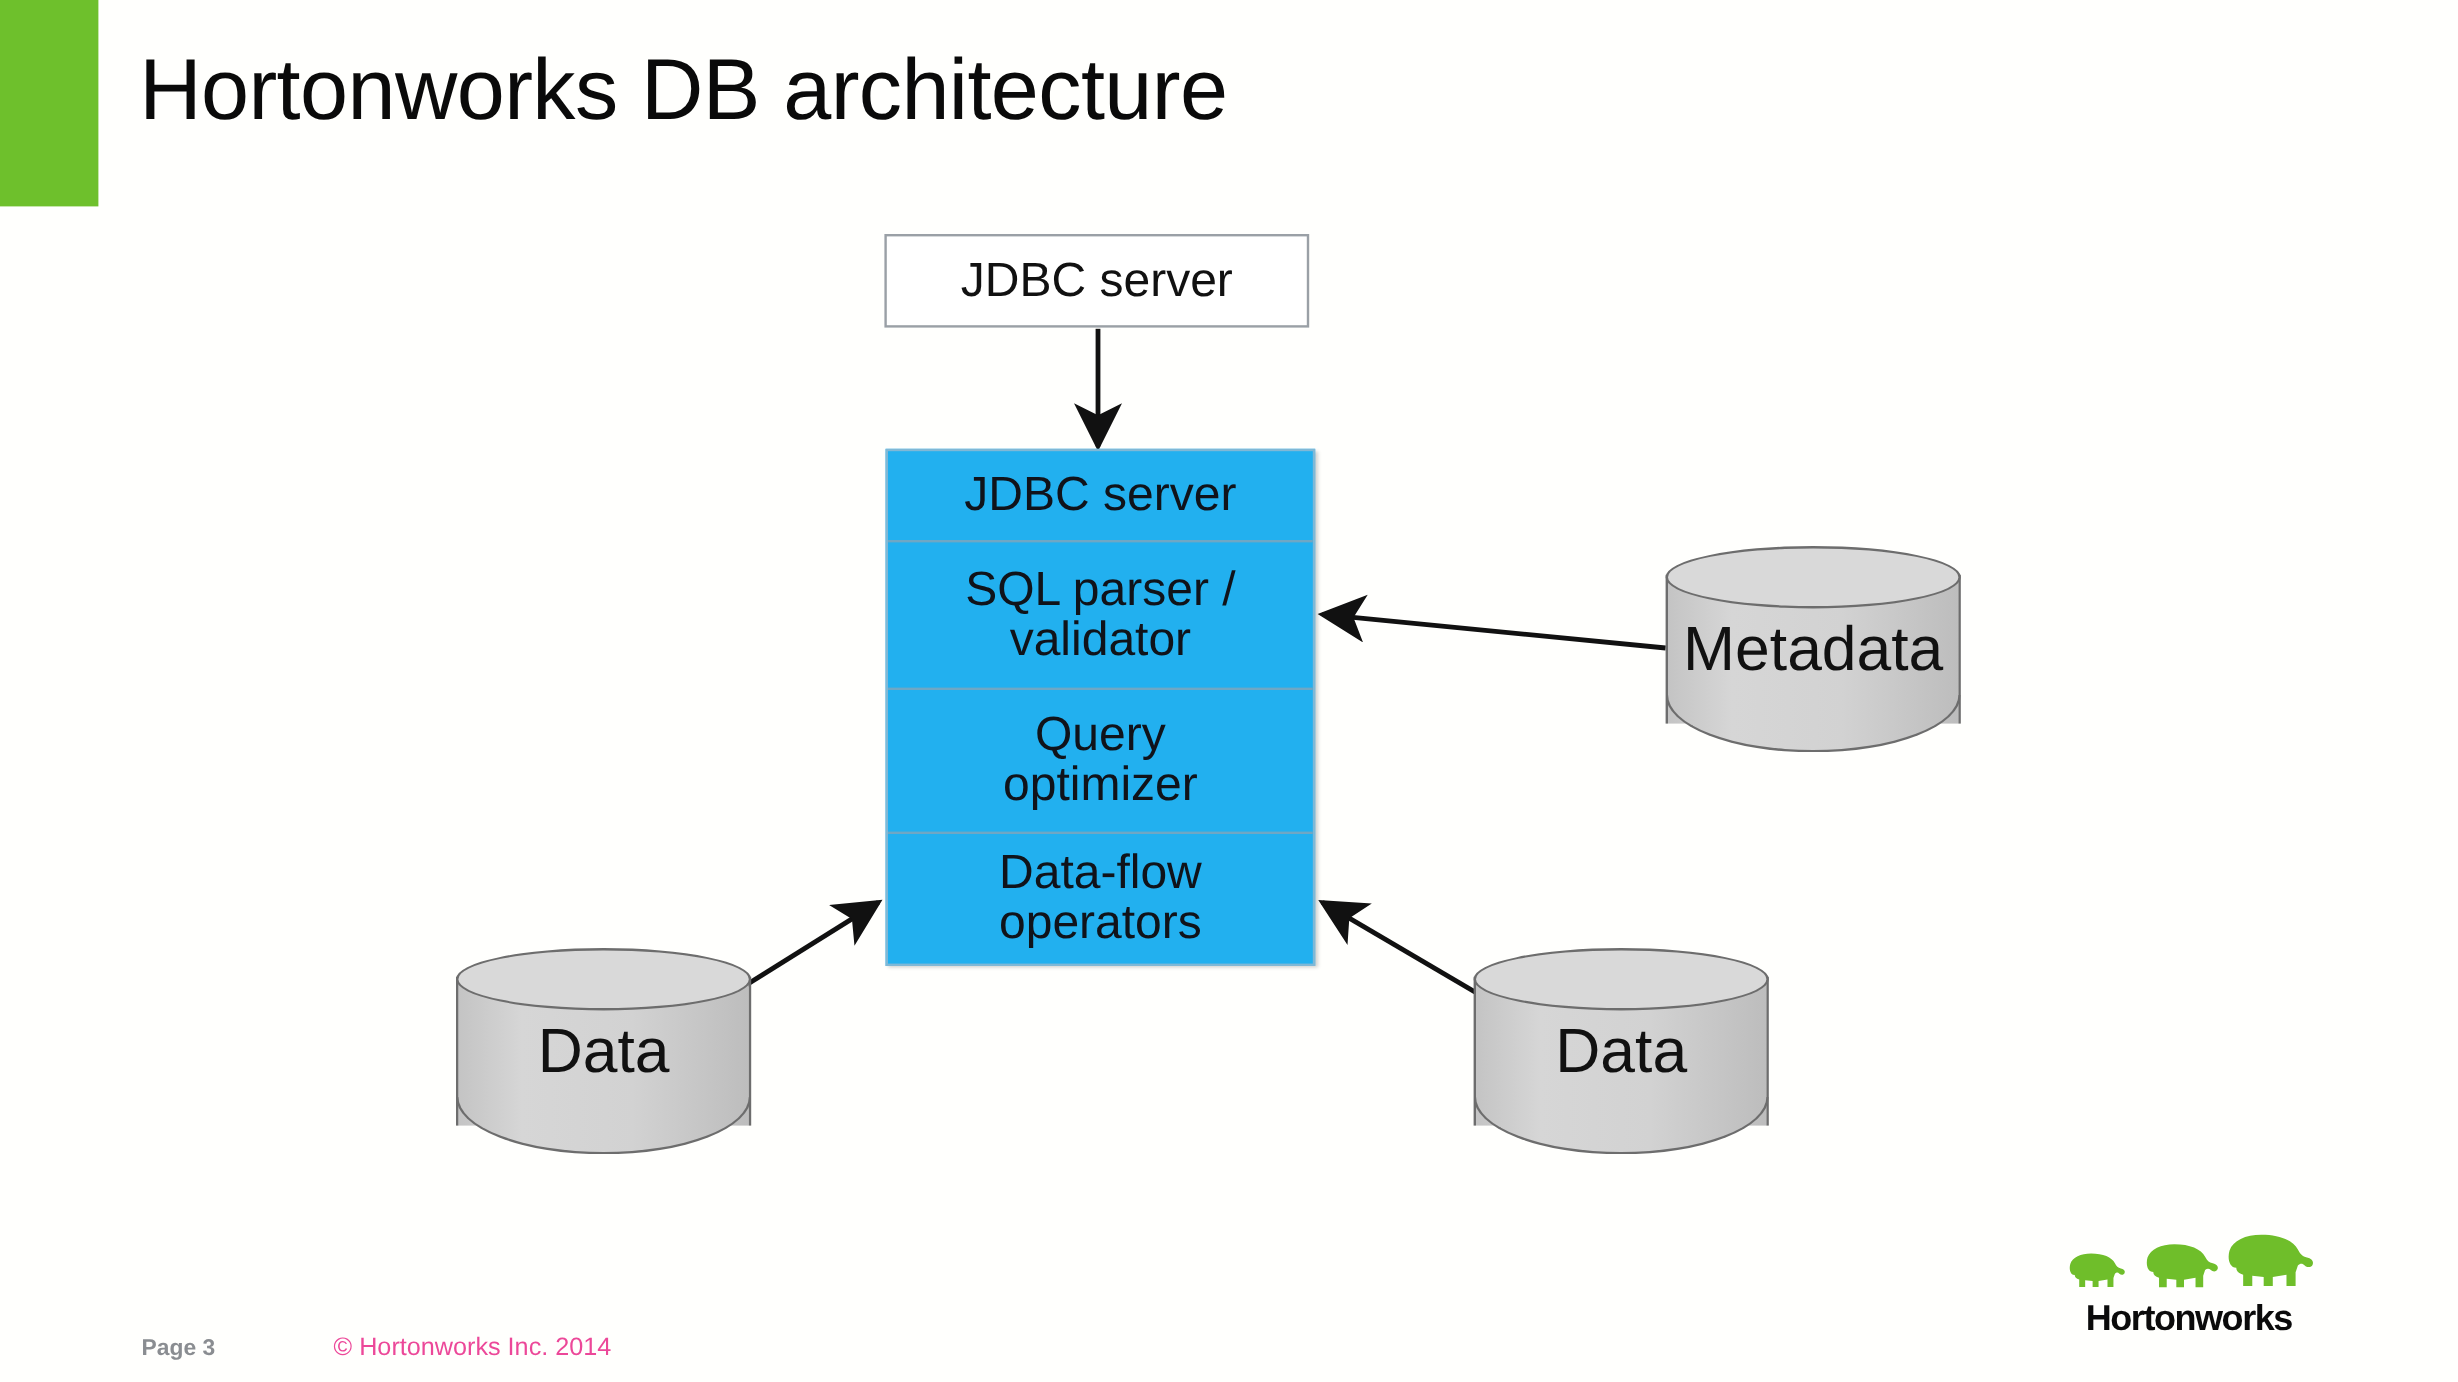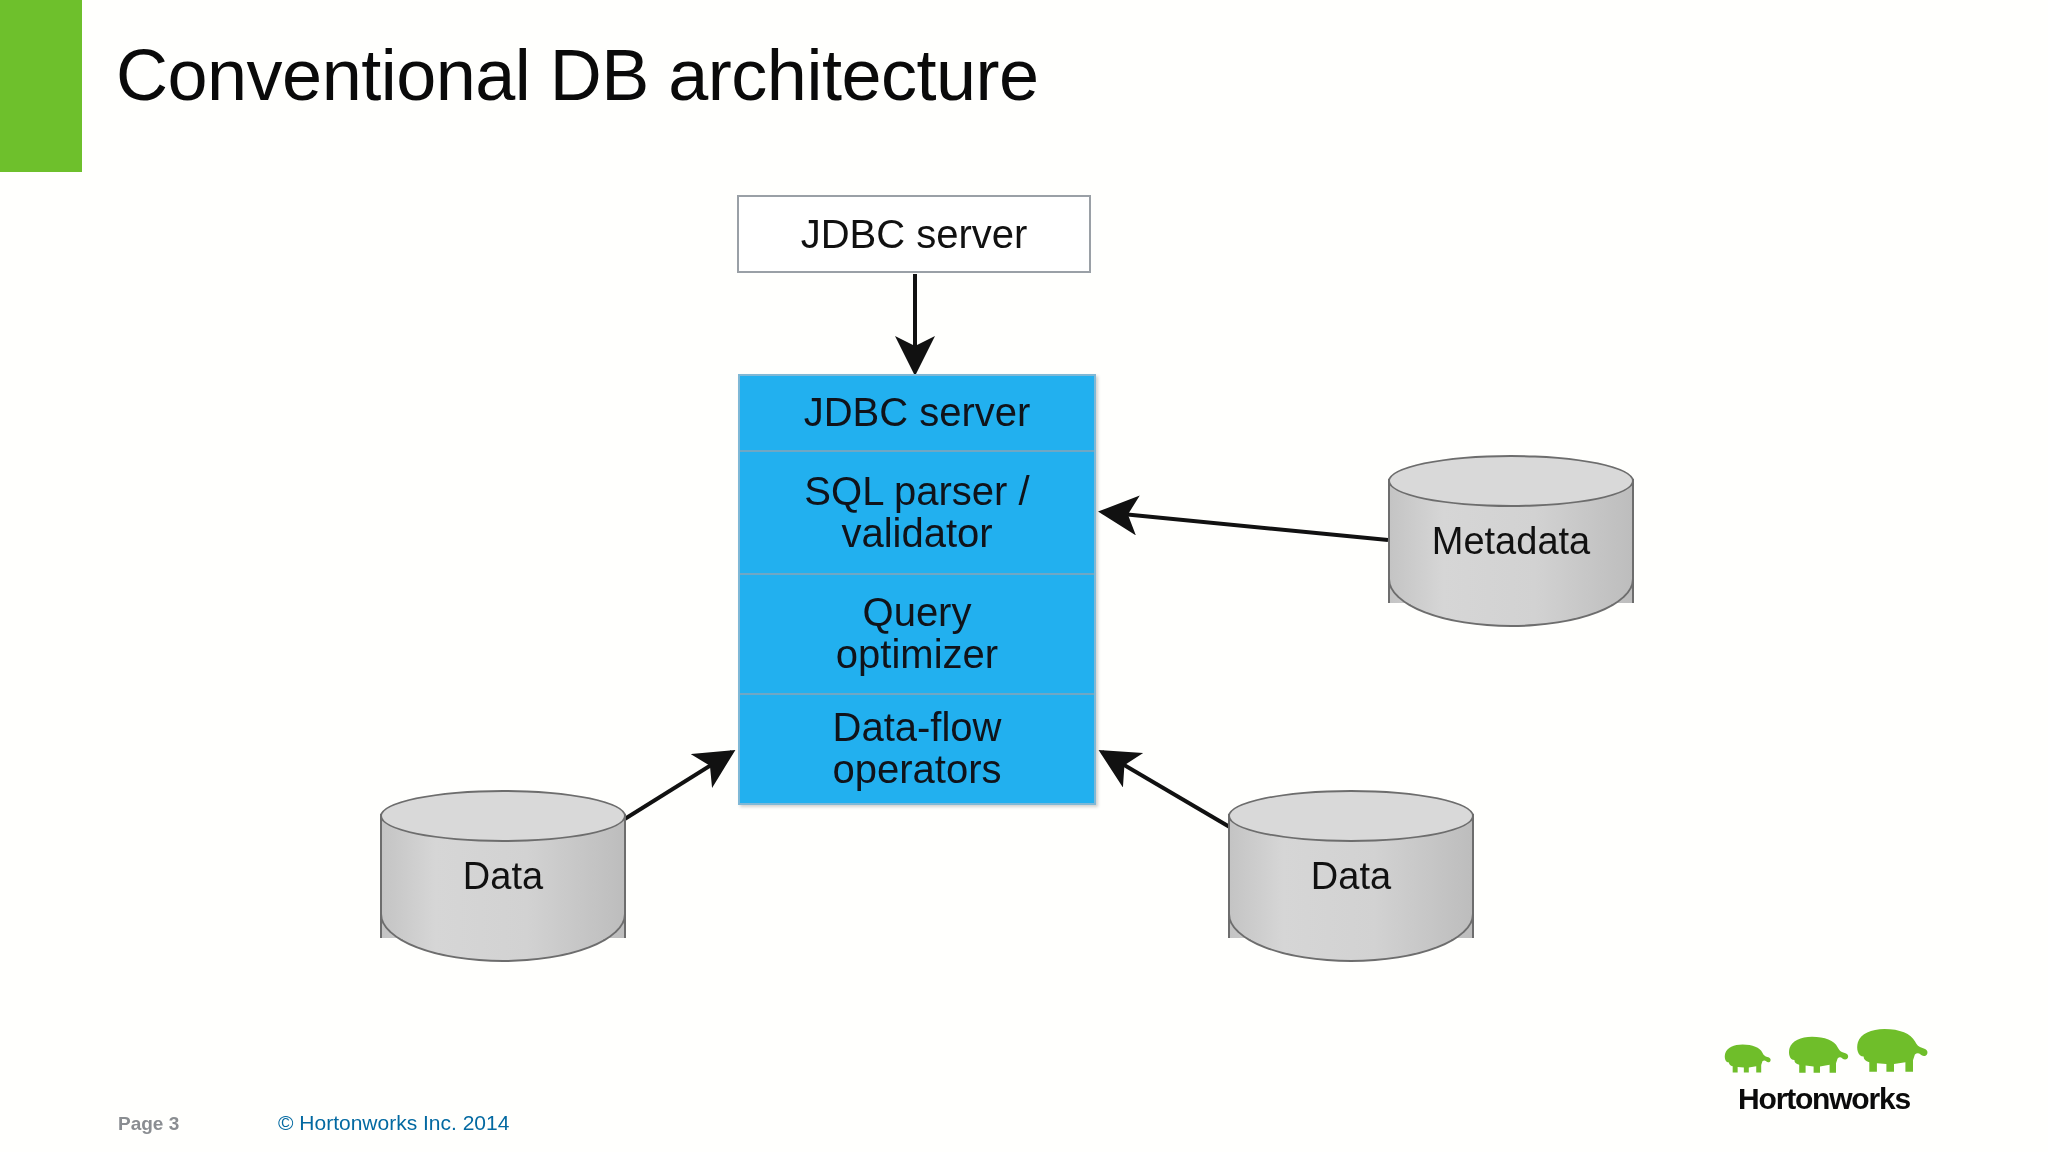--- a/index.html
+++ b/index.html
@@ -145,42 +145,42 @@
   }
   .cyl-label {
     position: absolute;
     left: 0;
     top: 0;
     width: 100%;
     height: 100%;
     display: flex;
     align-items: center;
     justify-content: center;
-    font-size: 38px;
+    font-size: 52px;
     color: #111111;
     z-index: 3;
   }
 
   
   .footer-page {
     position: absolute;
     left: 118px;
     top: 1135px;
     transform: translateY(-100%);
     font-size: 19px;
     font-weight: bold;
     color: #8a8d91;
   }
   .footer-copy {
     position: absolute;
     left: 278px;
     top: 1135px;
     transform: translateY(-100%);
     font-size: 21px;
-    color: #0369a1;
+    color: #ec4899;
   }
 
   
   .logo {
     position: absolute;
     left: 1706px;
     top: 1022px;
     width: 236px;
     height: 92px;
   }
@@ -197,21 +197,21 @@
     line-height: 1;
   }
 </style>
 </head>
 <body>
 
 <div class="slide">
 
   <div class="accent-bar"></div>
 
-  <div class="slide-title">Conventional DB architecture</div>
+  <div class="slide-title">Hortonworks DB architecture</div>
 
   <div class="diagram">
 
     <svg class="svg-layer" viewBox="0 0 2048 1152" xmlns="http://www.w3.org/2000/svg">
       <defs>
         <marker id="ah" markerWidth="12" markerHeight="12" refX="9" refY="5" orient="auto" markerUnits="strokeWidth">
           <path d="M0,0 L10,5 L0,10 L2.5,5 z" fill="#111111"></path>
         </marker>
       </defs>
 

